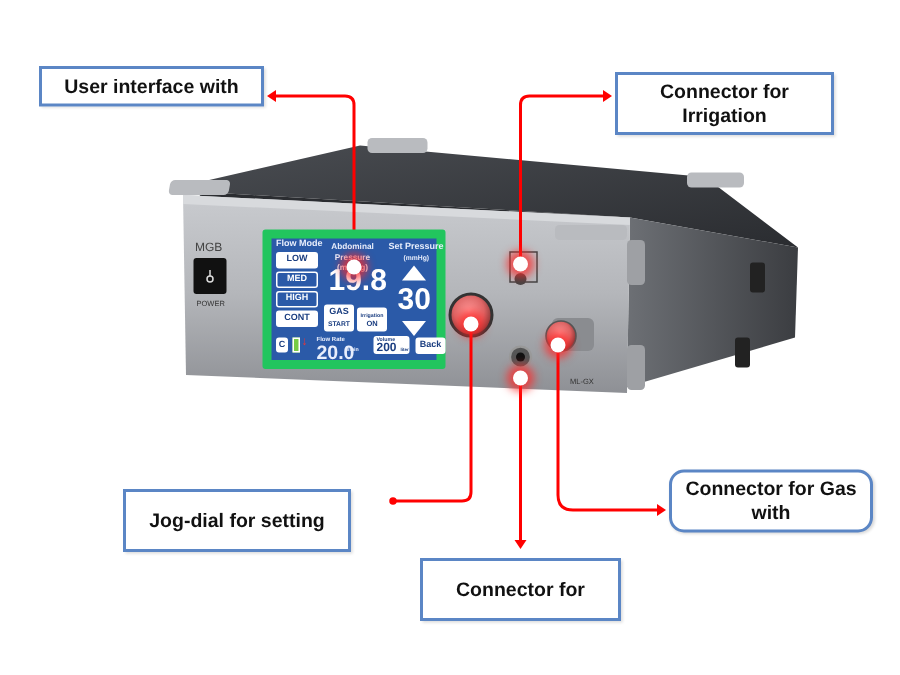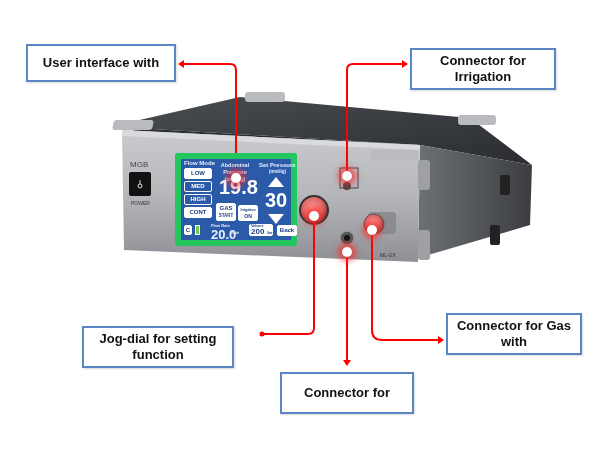--- a/index.html
+++ b/index.html
@@ -152,38 +152,37 @@
   </div>
   <div class="s-btn sel" style="left:96px;top:66px;width:20px;height:11px;">Back</div>
 </div>
 
 <span class="dot" style="left:236px;top:178px;"></span>
 <span class="dot" style="left:347px;top:176px;"></span>
 <span class="dot" style="left:314px;top:216px;"></span>
 <span class="dot" style="left:372px;top:230px;"></span>
 <span class="dot" style="left:347px;top:252px;"></span>
 
-<div class="callout" style="left:26px;top:44px;width:150px;height:38px;">
+<div class="callout" style="left:26px;top:44px;width:150px;height:27px;">
   <div>
       <div>User interface with</div>
     </div>
 </div>
 <div class="callout" style="left:410px;top:48px;width:146px;height:42px;">
   <div>
       <div>Connector for</div>
       <div>Irrigation</div>
     </div>
 </div>
 <div class="callout" style="left:82px;top:286px;width:152px;height:42px;margin-top:40px;">
   <div>
       <div>Jog-dial for setting</div>
-      <div>function</div>
     </div>
 </div>
-<div class="callout" style="left:446px;top:313px;width:136px;height:42px;">
+<div class="callout" style="left:446px;top:313px;width:136px;height:42px;border-radius:10px;">
   <div>
       <div>Connector for Gas</div>
       <div>with</div>
     </div>
 </div>
 <div class="callout" style="left:280px;top:372px;width:134px;height:42px;">
   <div>
       <div>Connector for</div>
     </div>
 </div>

